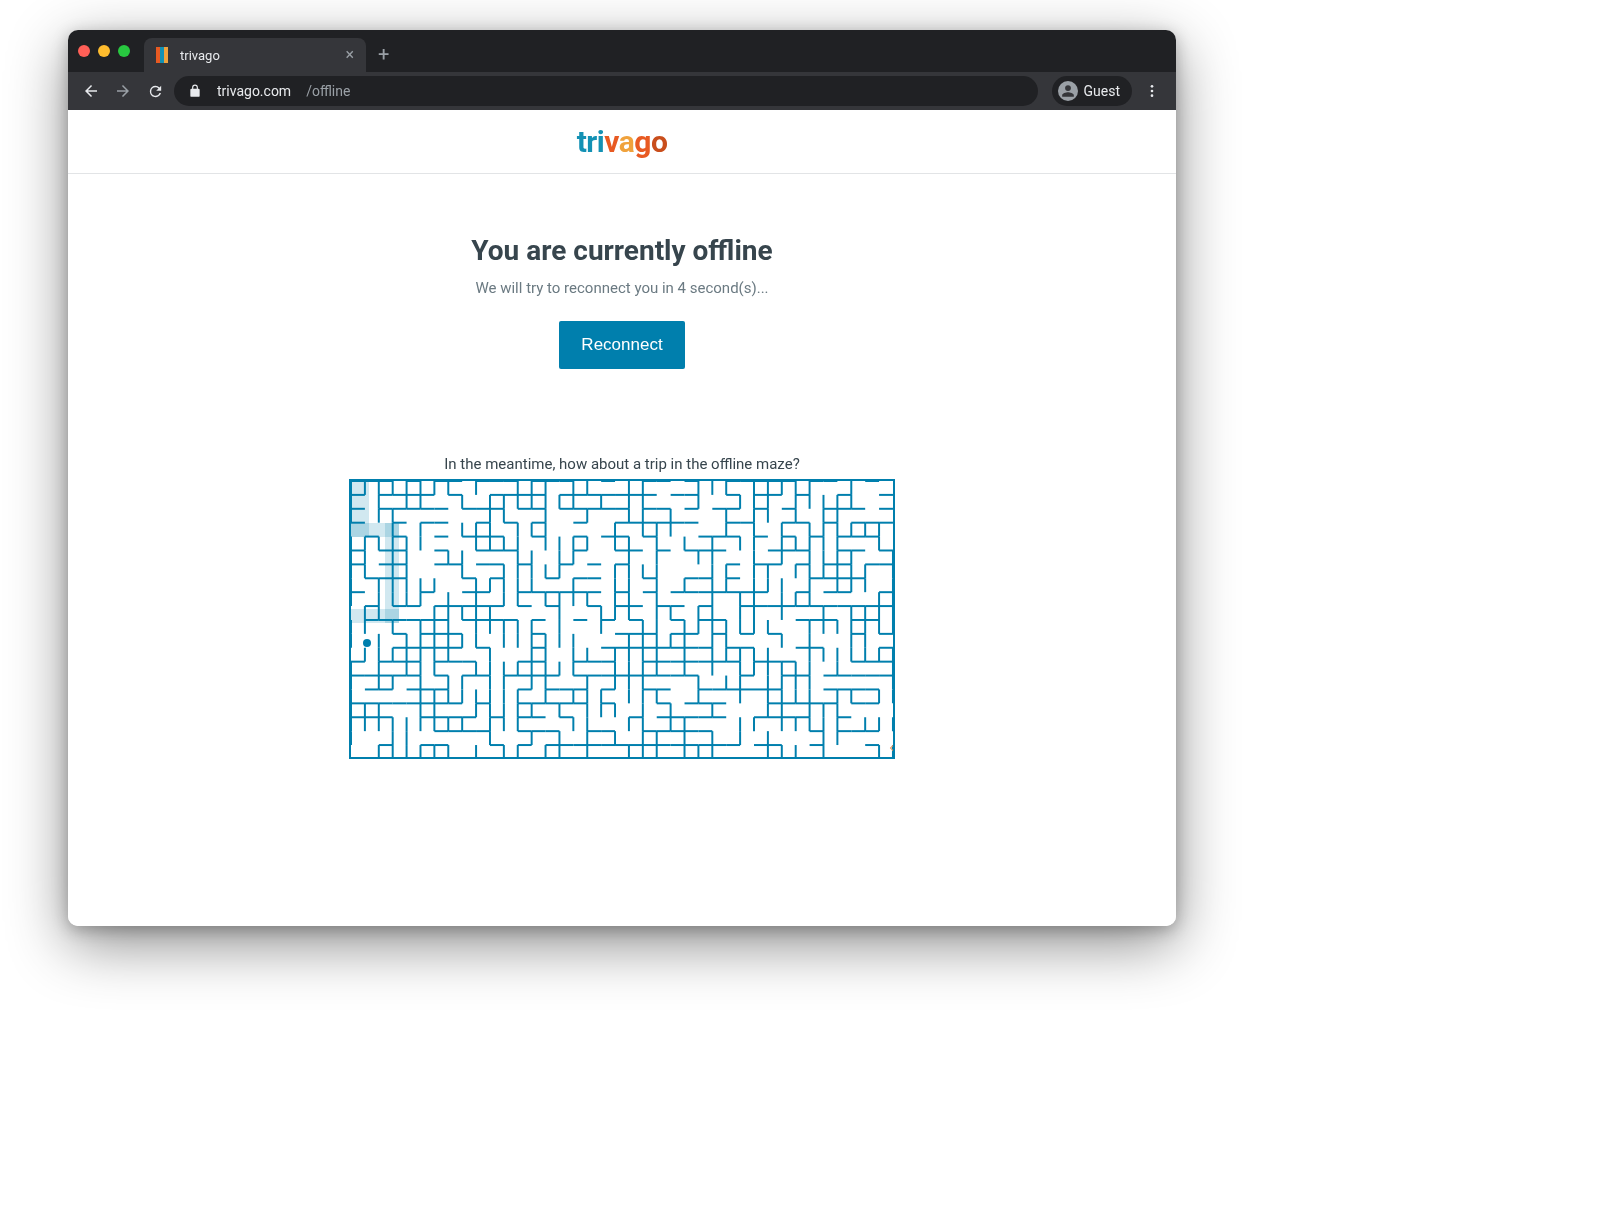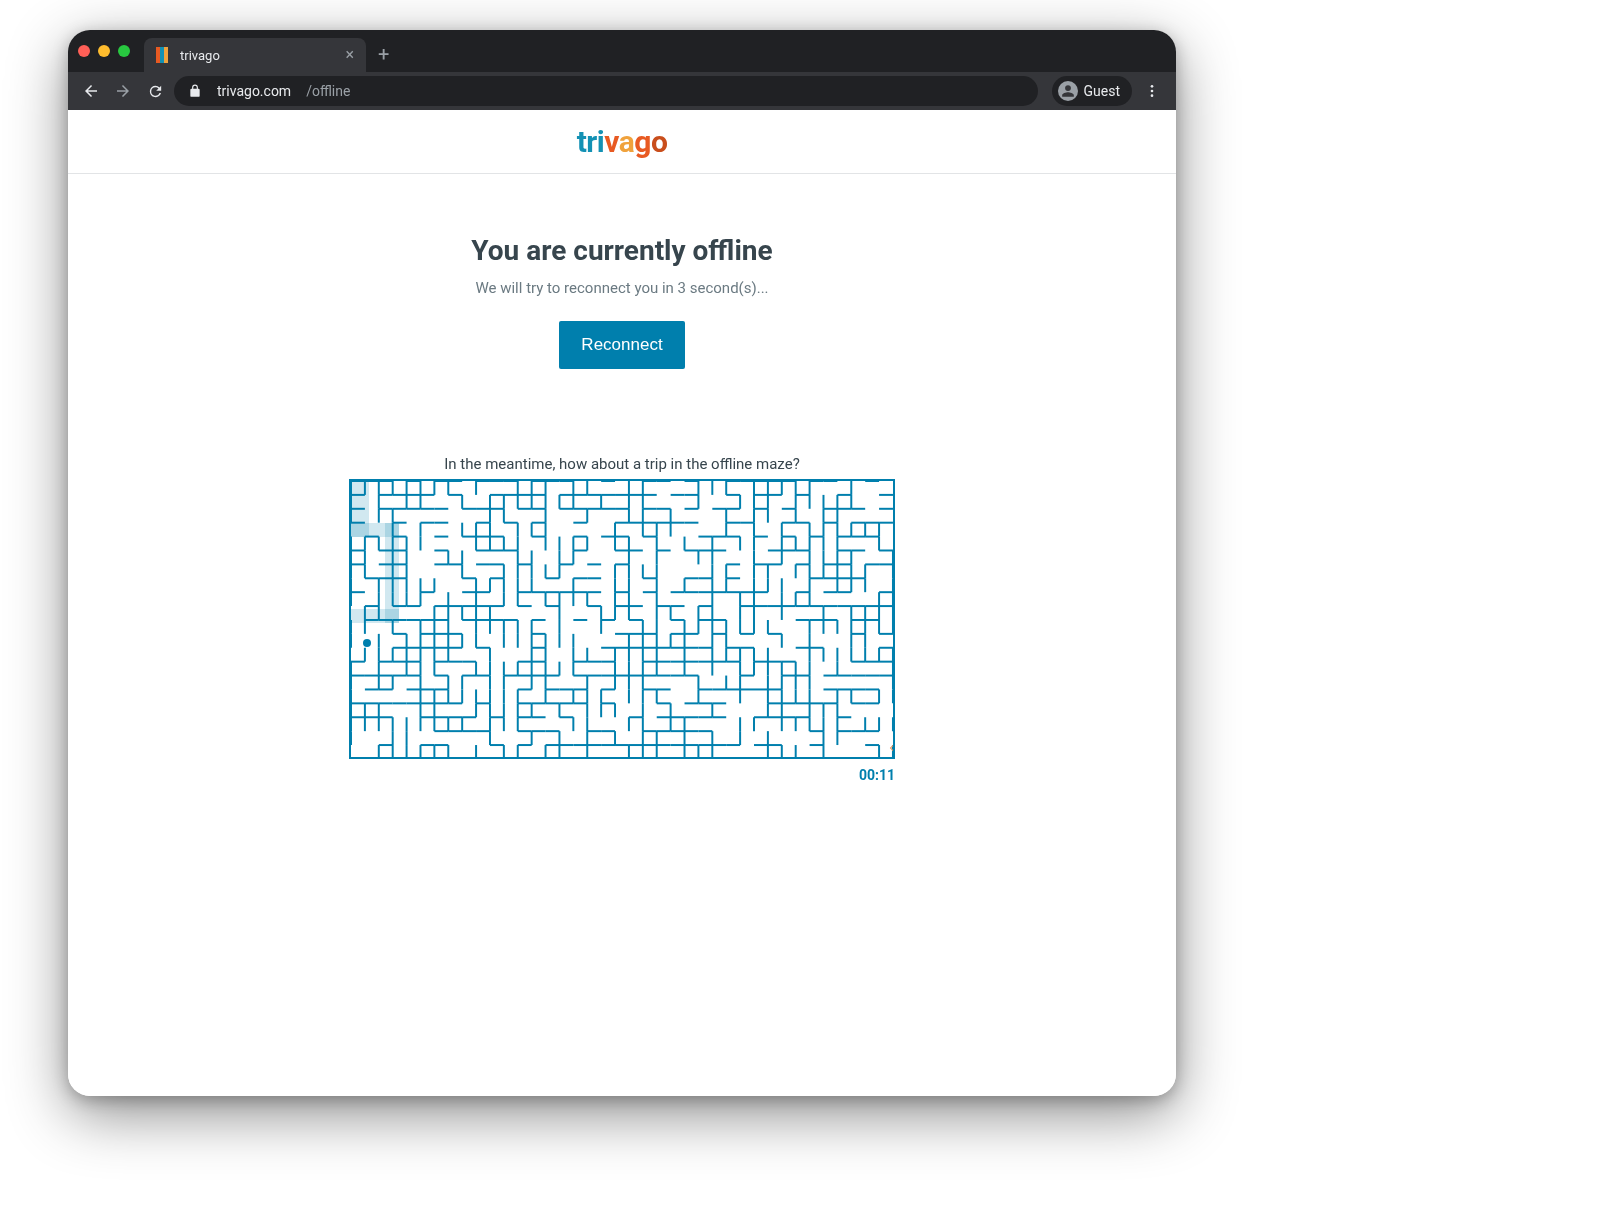--- a/index.html
+++ b/index.html
@@ -8,23 +8,23 @@
     background: #fff;
     width: 1600px;
     height: 1232px;
     overflow: hidden;
   }
   .window-frame {
     position: absolute;
     left: 68px;
     top: 30px;
     width: 1108px;
-    height: 1066px;
+    height: 896px;
     background: #fff;
-    border-radius: 22px;
+    border-radius: 10px;
     box-shadow: 0 18px 60px rgba(0,0,0,.45), 0 4px 16px rgba(0,0,0,.25);
     overflow: hidden;
     display: flex;
     flex-direction: column;
   }
   
   .tab-strip {
     height: 42px;
     background: #202124;
     display: flex;
@@ -228,21 +228,21 @@
 
   <div class="page">
     <div class="header-bar">
       <div class="logo">
         <span class="l1">t</span><span class="l2">r</span><span class="l3">i</span><span class="l4">v</span><span class="l5">a</span><span class="l6">g</span><span class="l7">o</span>
       </div>
     </div>
 
     <div class="content">
       <h1 class="offline-heading">You are currently offline</h1>
-      <div class="subtext">We will try to reconnect you in 3 second(s)...</div>
+      <div class="subtext">We will try to reconnect you in 4 second(s)...</div>
       <button class="reconnect-btn">Reconnect</button>
 
       <div class="meantime">In the meantime, how about a trip in the offline maze?</div>
 
       <div class="maze-wrap">
         <div class="maze">
           <svg viewBox="0 0 546 280" preserveAspectRatio="none">
             <g stroke="#007fad" stroke-width="2" fill="none" id="maze-lines">
                 <line x1="0" y1="0" x2="0" y2="14"></line>
                 <line x1="0" y1="0" x2="14" y2="0"></line>
@@ -1197,18 +1197,17 @@
                 <line x1="532" y1="280" x2="546" y2="280"></line>
               </g>
           </svg>
           <div class="maze-trail trail1"></div>
           <div class="maze-trail trail2"></div>
           <div class="maze-trail trail3"></div>
           <div class="maze-trail trail4"></div>
           <div class="maze-dot"></div>
           <div class="maze-exit"></div>
         </div>
-        <div class="timer">00:11</div>
       </div>
     </div>
   </div>
 
 </div>
 
 </body></html>

